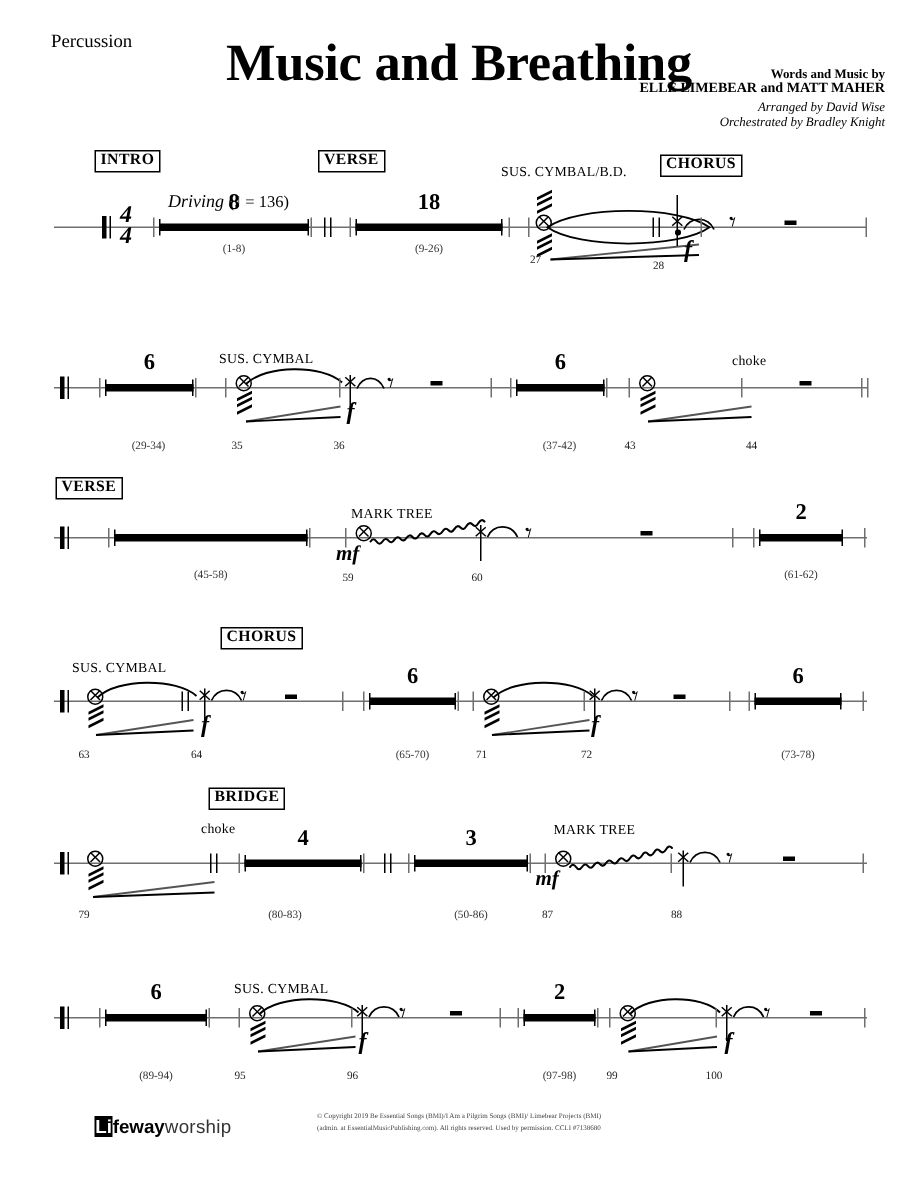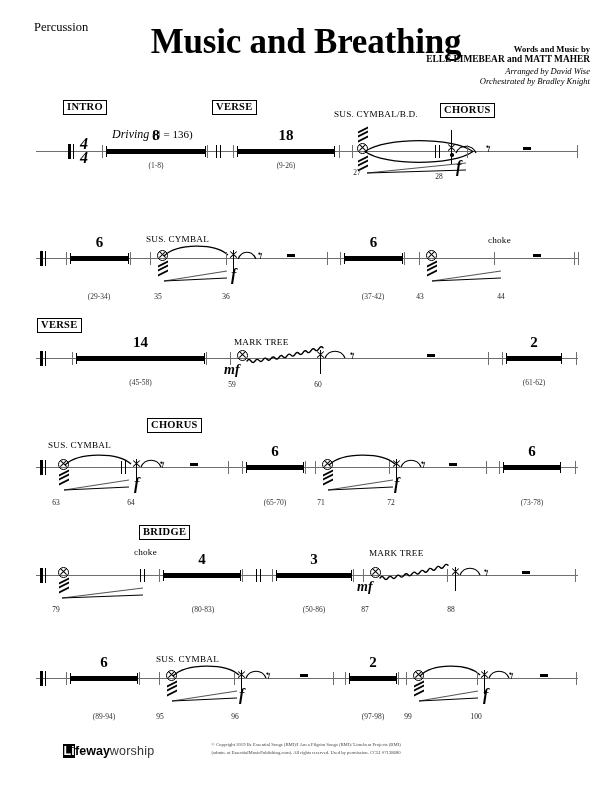--- a/index.html
+++ b/index.html
@@ -382,21 +382,20 @@
 
     <div class="bar thick" style="left:40px;top:33px;height:15px;"></div>
     <div class="bar thin" style="left:45px;top:33px;height:15px;"></div>
 
     <div class="bar grey" style="left:72px;top:34px;height:13px;"></div>
     <div class="mmr" style="left:76px;top:38px;width:129px;">
       <div class="mmr-bar"></div>
       <div class="mmr-cap l"></div>
       <div class="mmr-cap r"></div>
     </div>
-    <div class="mmr-num" style="left:76px;top:16px;width:129px;">14</div>
     <div class="mmr-range" style="left:76px;top:60px;width:129px;">(45-58)</div>
     <div class="bar grey" style="left:206px;top:34px;height:13px;"></div>
 
     <div class="cue" style="left:234px;top:19px;">MARK TREE</div>
 
     <div class="bar grey" style="left:230px;top:34px;height:13px;"></div>
 
     <div class="circx" style="left:237px;top:32px;"></div>
     <div class="squig" style="left:247px;top:30px;">
       <svg width="78" height="16" viewBox="0 0 78 16">
@@ -560,21 +559,21 @@
     <div class="bar thin" style="left:140px;top:47px;height:13px;"></div>
     <div class="bar thin" style="left:144px;top:47px;height:13px;"></div>
 
     <div class="bar grey" style="left:159px;top:47px;height:13px;"></div>
     <div class="mmr" style="left:163px;top:51px;width:78px;">
       <div class="mmr-bar"></div>
       <div class="mmr-cap l"></div>
       <div class="mmr-cap r"></div>
     </div>
     <div class="mmr-num" style="left:163px;top:29px;width:78px;">4</div>
-    <div class="mmr-range" style="left:164px;top:83px;width:78px;">(80-83)</div>
+    <div class="mmr-range" style="left:151px;top:83px;width:78px;">(80-83)</div>
     <div class="bar grey" style="left:242px;top:47px;height:13px;"></div>
 
     <div class="bar thin" style="left:256px;top:47px;height:13px;"></div>
     <div class="bar thin" style="left:260px;top:47px;height:13px;"></div>
 
     <div class="bar grey" style="left:272px;top:47px;height:13px;"></div>
     <div class="mmr" style="left:276px;top:51px;width:76px;">
       <div class="mmr-bar"></div>
       <div class="mmr-cap l"></div>
       <div class="mmr-cap r"></div>

